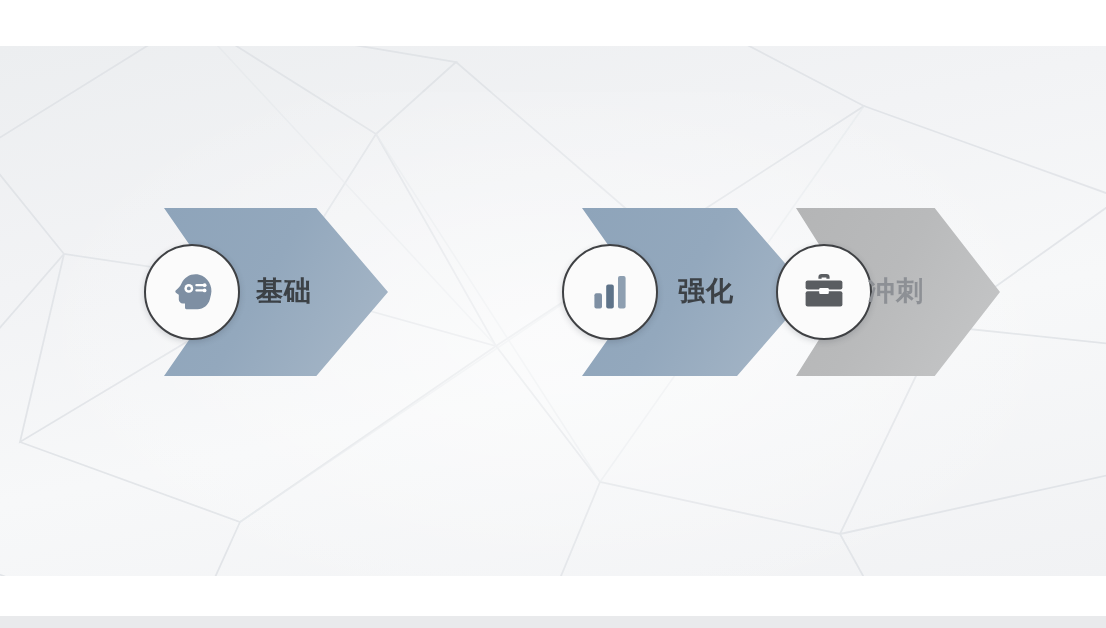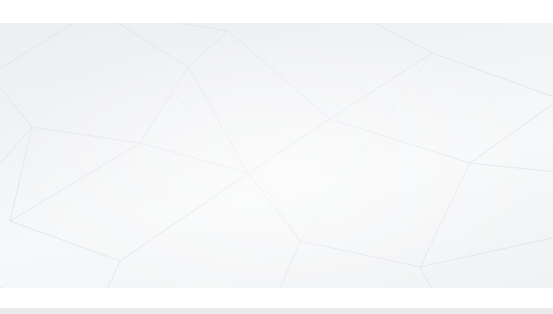--- a/index.html
+++ b/index.html
@@ -89,18 +89,56 @@
     </svg>
     <div class="vig"></div>
   </div>
 
   <div class="band band-top"></div>
   <div class="band band-bottom"></div>
   <div class="band-foot"></div>
 
   <div class="steps">
 
+    <div class="step" style="left:72px;width:122px;">
+      <div class="arrow blue" style="left:10px;width:112px;"></div>
+      <div class="circle" style="left:0px;">
+        <svg class="ic" width="24" height="24" viewBox="0 0 24 24">
+          <path d="M15.6,3.4c-3.6-0.9-7.3,0.9-8.8,4.2C6.1,9.2,5,10.3,4.1,11c-0.6,0.4-0.6,1.1,0,1.5l1.3,0.9v2.4
+                   c0,1.1,0.9,2,2,2h1.1v2.1c0,0.4,0.3,0.7,0.7,0.7h5.6c2.9,0,5.4-2,6.1-4.8l0.6-2.5C22.6,9.2,19.8,4.4,15.6,3.4z" fill="#7e8fa3"></path>
+          <circle cx="10.4" cy="10.2" r="2.2" fill="#ffffff"></circle>
+          <circle cx="10.4" cy="10.2" r="0.95" fill="#7e8fa3"></circle>
+          <path d="M14.2,8.6h3.1M14.2,11.2h3.1" stroke="#ffffff" stroke-width="1.1" stroke-linecap="round" fill="none"></path>
+          <circle cx="18.3" cy="8.6" r="0.95" fill="#ffffff"></circle>
+          <circle cx="18.3" cy="11.2" r="0.95" fill="#ffffff"></circle>
+        </svg>
+      </div>
+      <div class="lbl dark" style="left:56px;">基础</div>
+    </div>
 
 
+    <div class="step" style="left:281px;width:124px;">
+      <div class="arrow blue" style="left:10px;width:114px;"></div>
+      <div class="circle" style="left:0px;">
+        <svg class="ic" width="24" height="24" viewBox="0 0 24 24">
+          <rect x="4.2" y="12.6" width="3.8" height="7.6" rx="1" fill="#7e8fa3"></rect>
+          <rect x="10.1" y="8.2" width="3.8" height="12" rx="1" fill="#5e7governance" style="fill:#5e7389"></rect>
+          <rect x="16.0" y="4.0" width="3.8" height="16.2" rx="1" fill="#8e9fb1"></rect>
+        </svg>
+      </div>
+      <div class="lbl dark" style="left:58px;">强化</div>
+    </div>
 
+    <div class="step" style="left:388px;width:112px;">
+      <div class="arrow gray" style="left:10px;width:102px;"></div>
+      <div class="circle" style="left:0px;">
+        <svg class="ic" width="24" height="24" viewBox="0 0 24 24">
+          <path d="M9.2,5.4V4.6A1.6,1.6,0,0,1,10.8,3h2.4a1.6,1.6,0,0,1,1.6,1.6v0.8h-1.6V4.8H10.8V5.4Z" fill="#5a5d61"></path>
+          <rect x="2.8" y="6.2" width="18.4" height="4.6" rx="1" fill="#5a5d61"></rect>
+          <rect x="2.8" y="11.6" width="18.4" height="7.6" rx="1" fill="#5a5d61"></rect>
+          <rect x="9.6" y="10.0" width="4.8" height="3.0" rx="0.6" fill="#ffffff"></rect>
+        </svg>
+      </div>
+      <div class="lbl mid" style="left:46px;">冲刺</div>
+    </div>
 
   </div>
 </div>
 
 </body></html>

